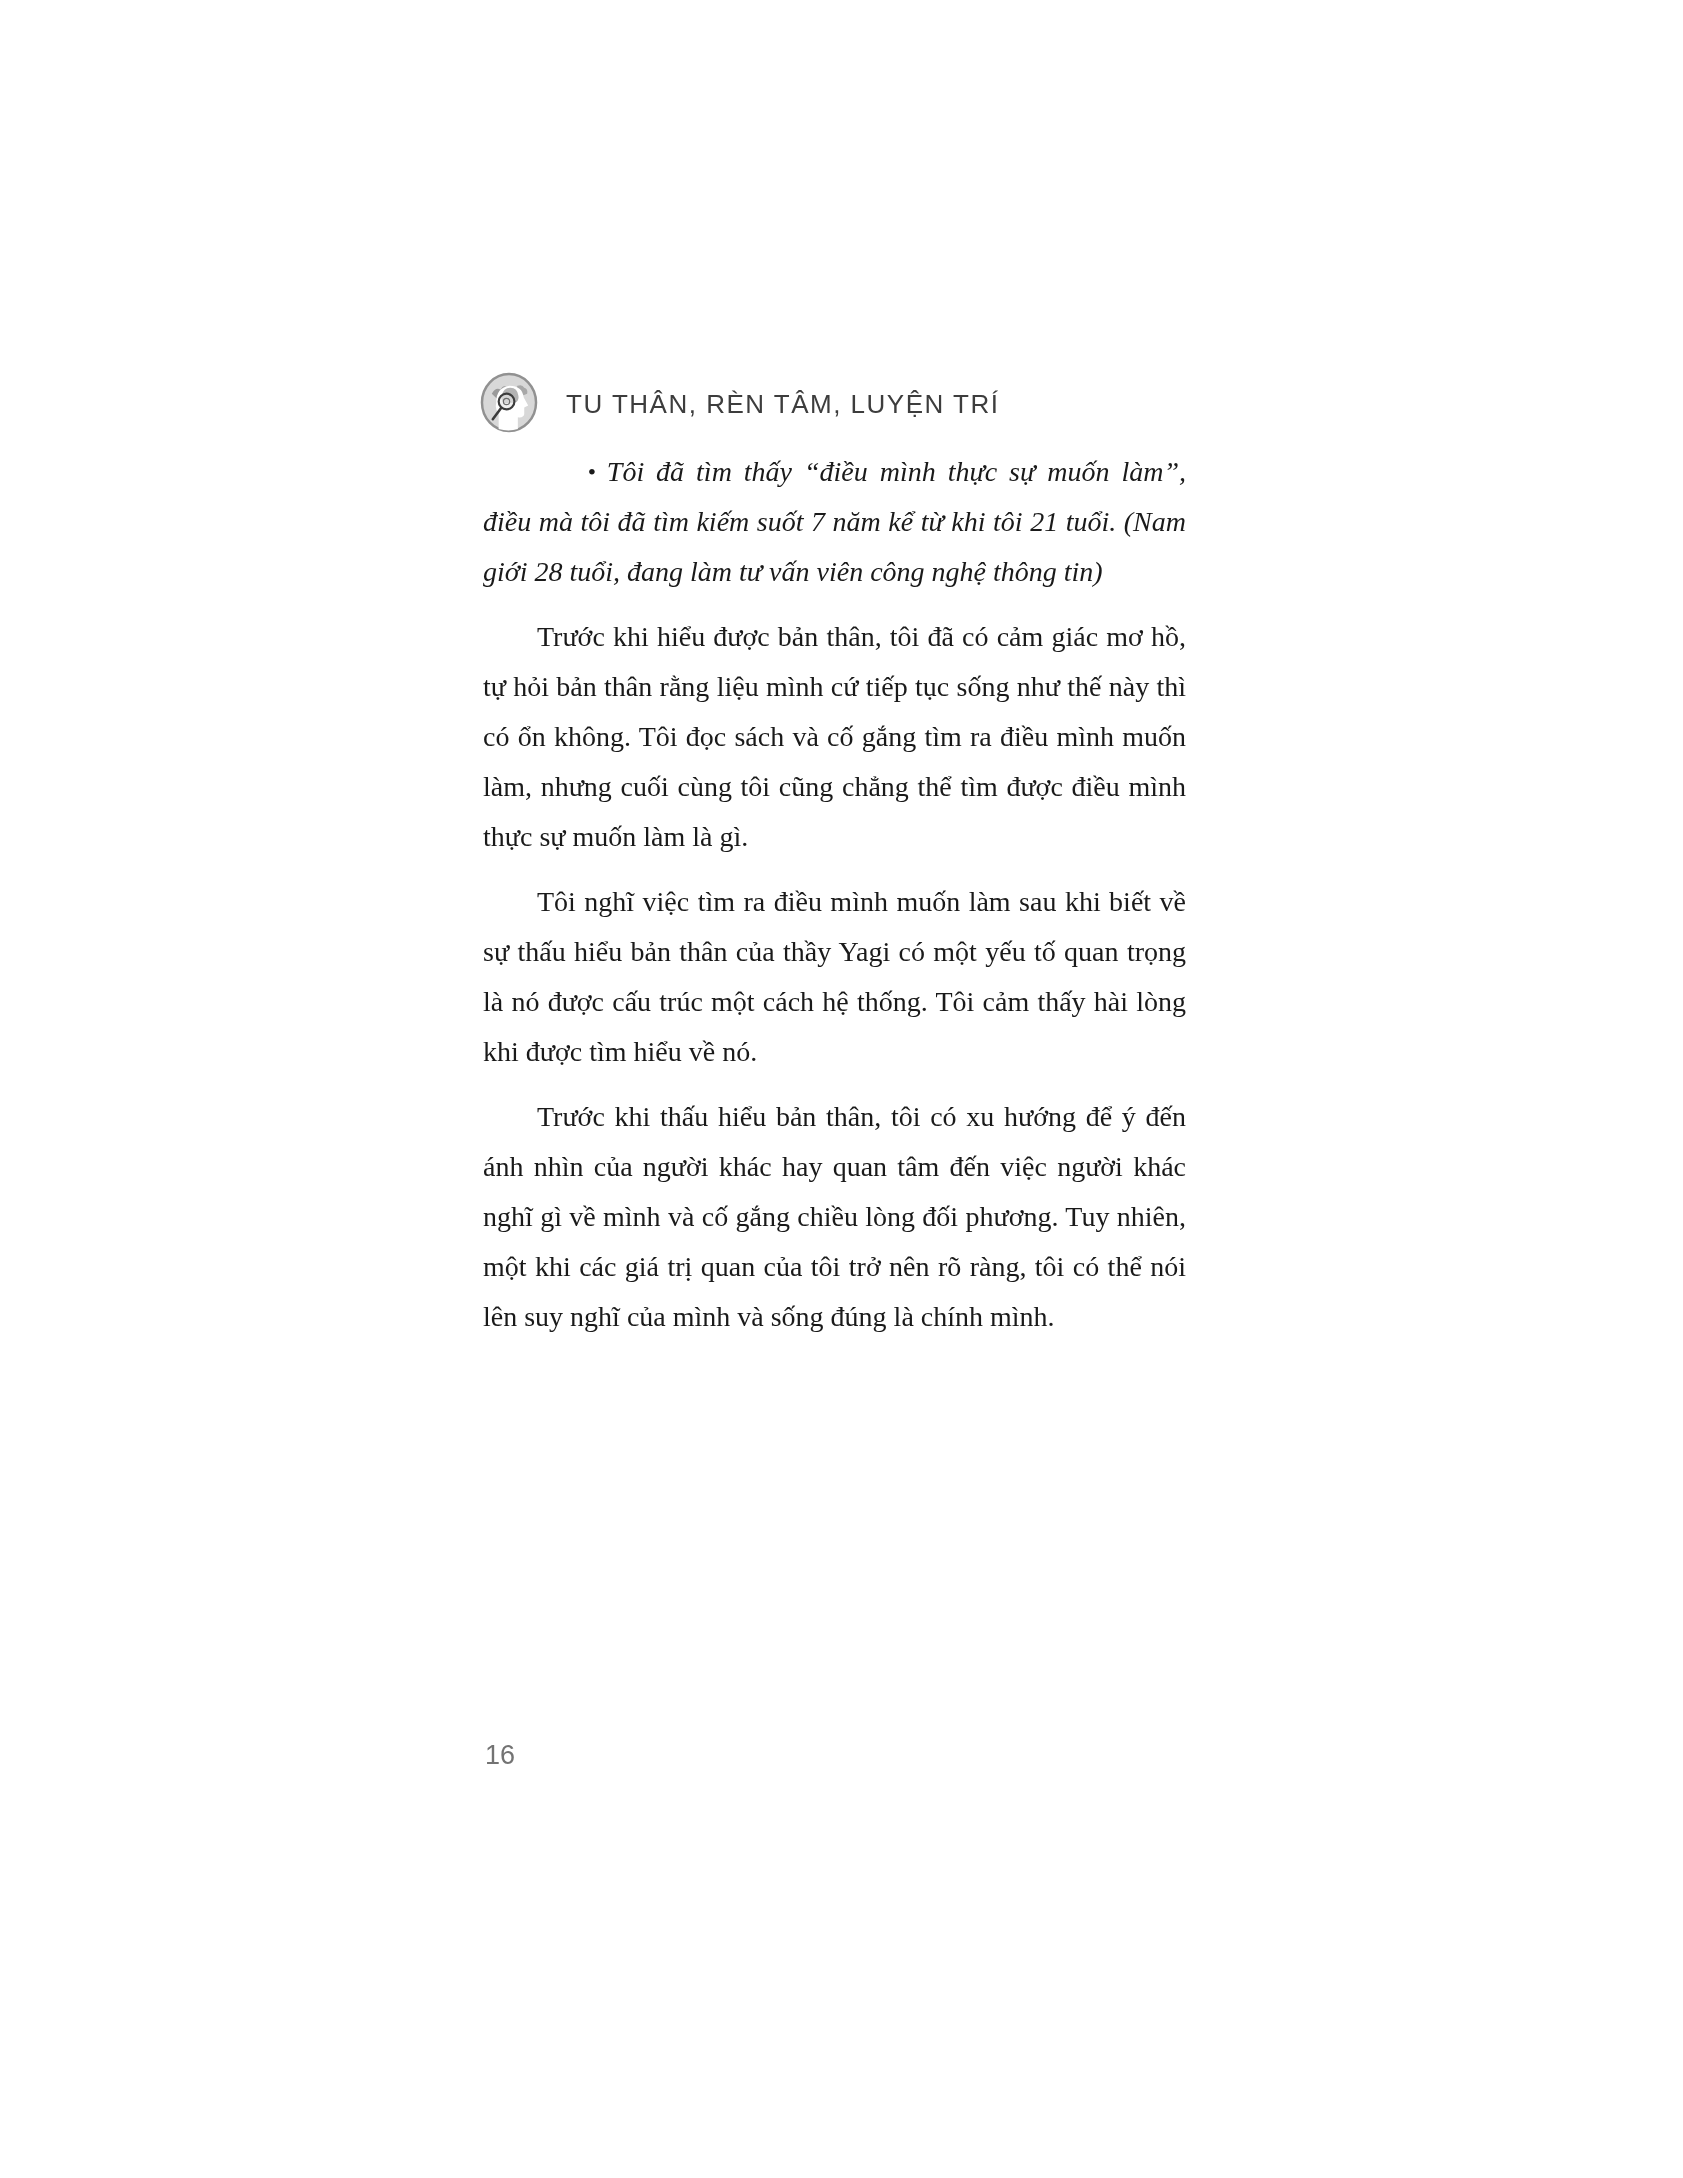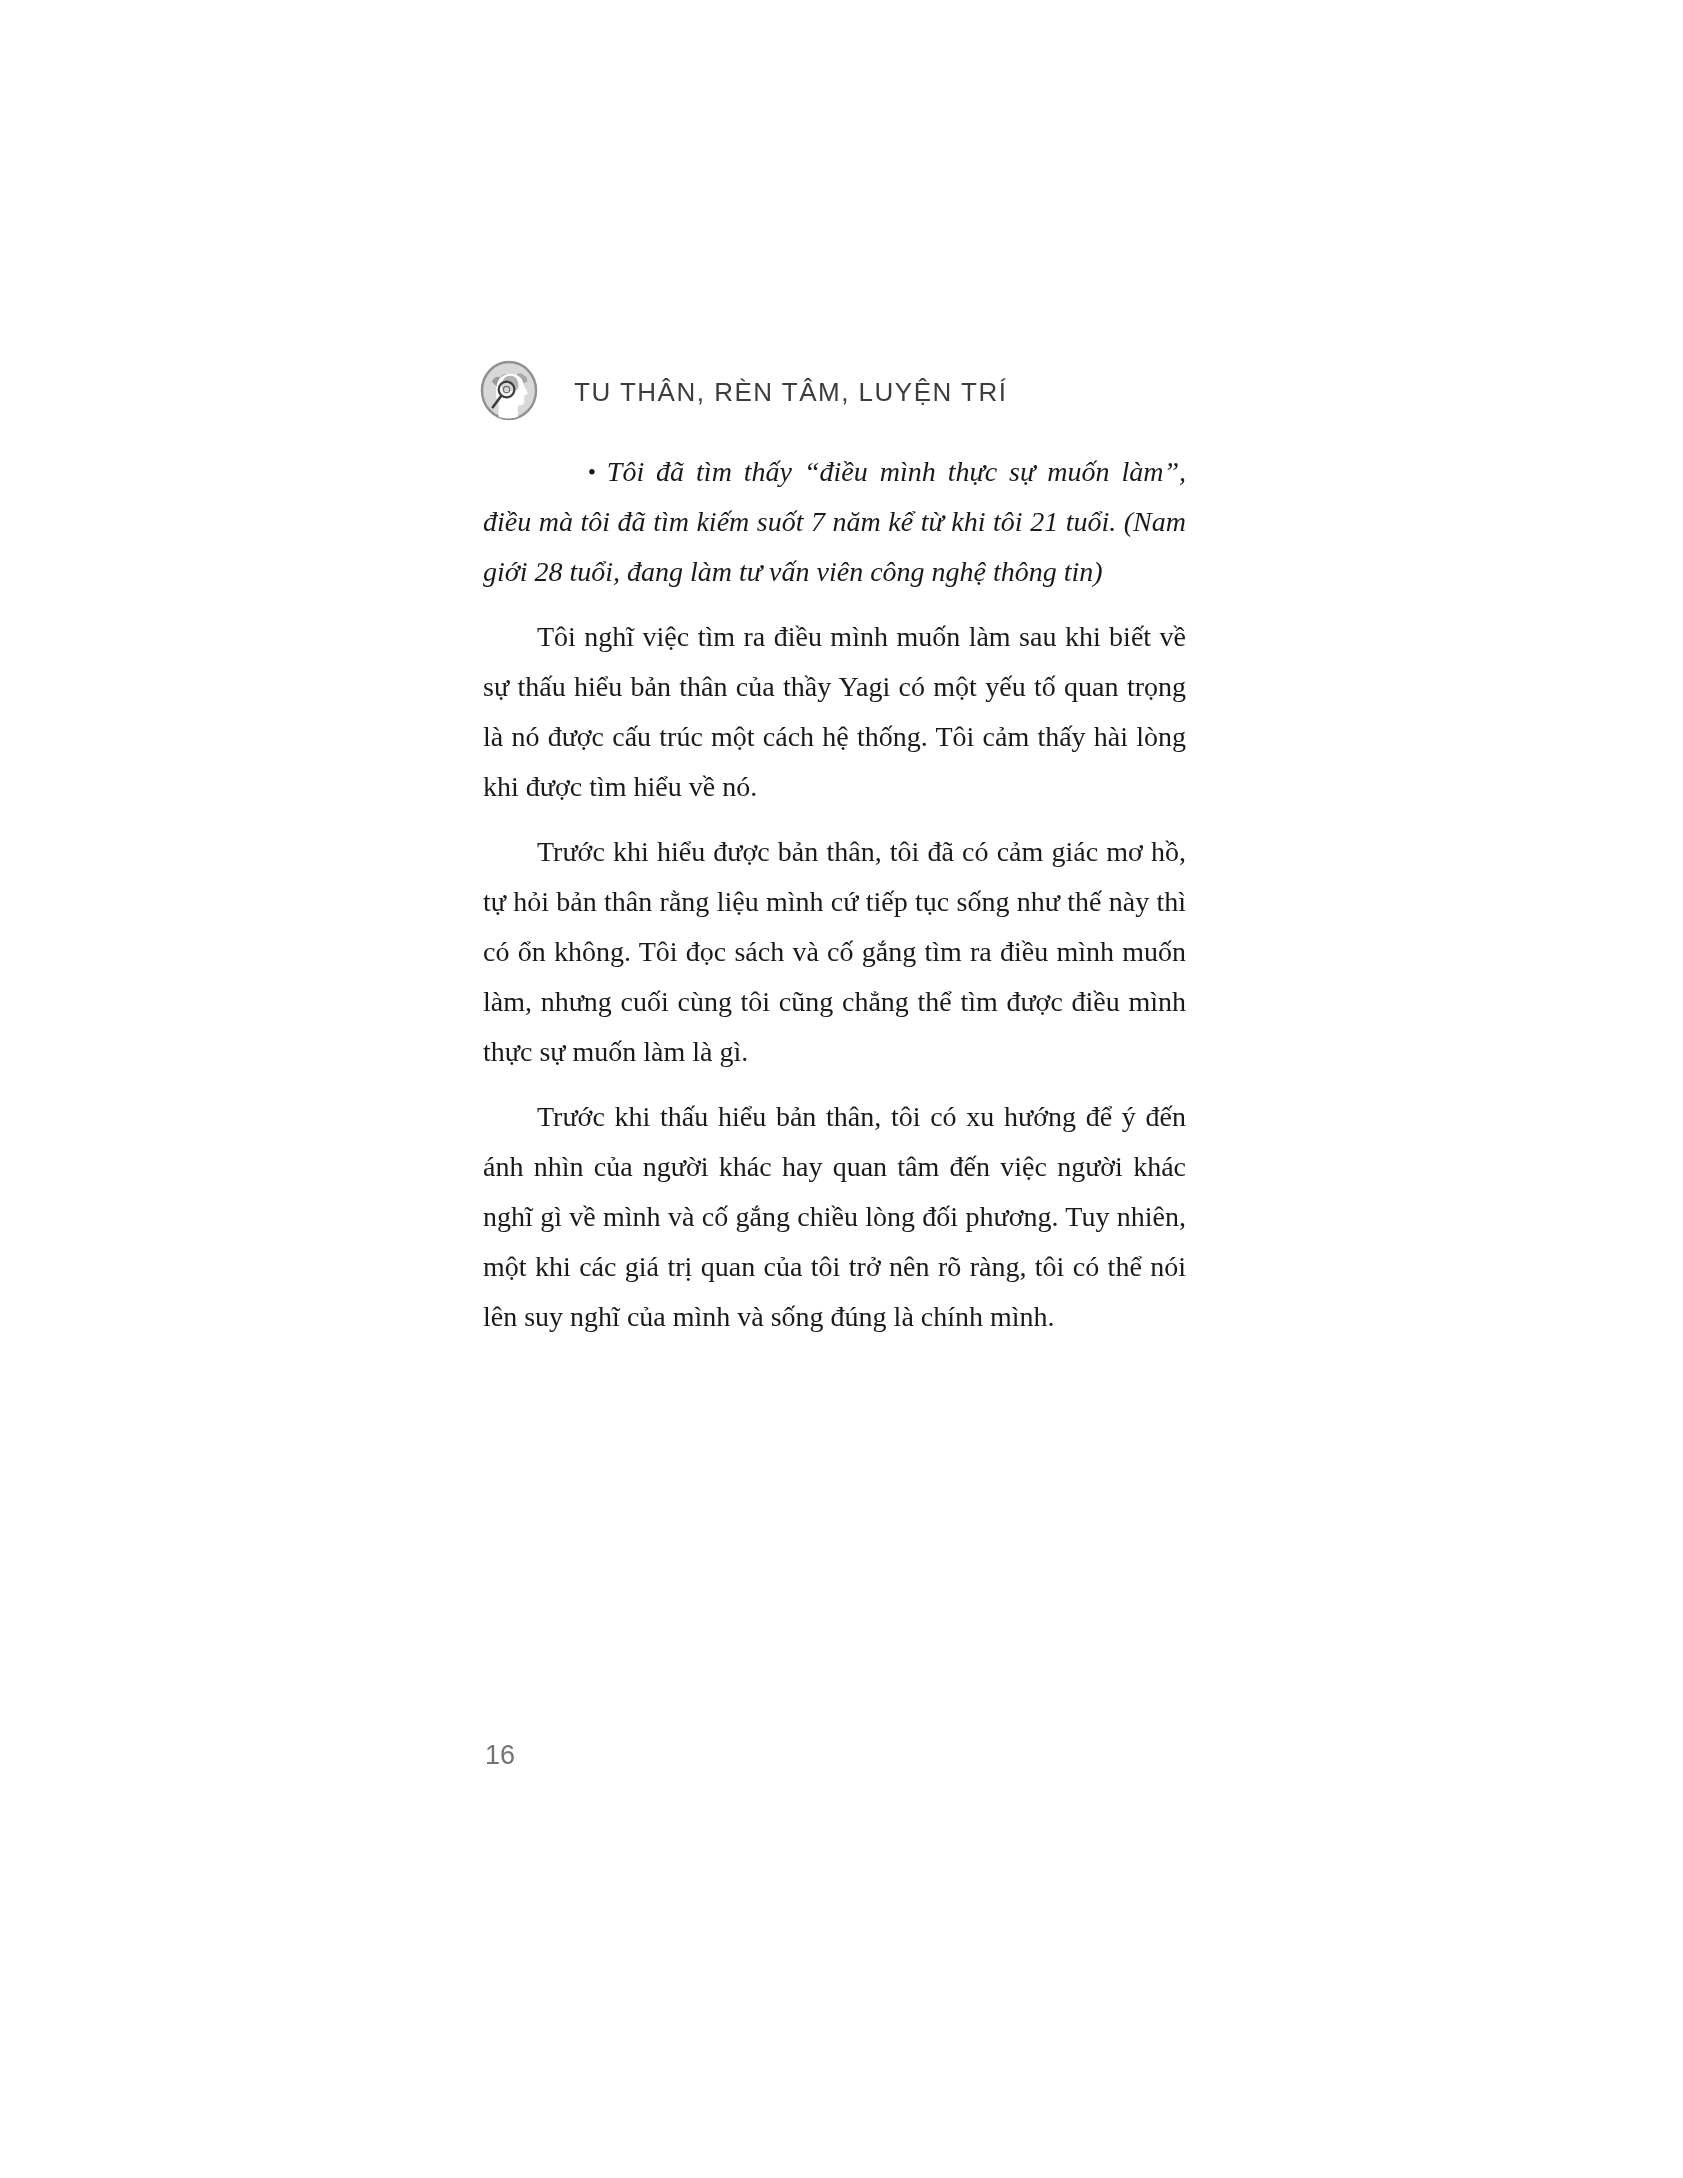--- a/index.html
+++ b/index.html
@@ -12,24 +12,24 @@
     width: 1683px;
     height: 2178px;
     background: #ffffff;
     overflow: hidden;
     font-family: "Liberation Serif", serif;
     color: #1a1a1a;
   }
   .header {
     position: absolute;
     left: 480px;
-    top: 360px;
+    top: 372px;
     display: flex;
     align-items: center;
-    gap: 36px;
+    gap: 28px;
   }
   .logo {
     width: 58px;
     height: 61px;
     flex: 0 0 auto;
   }
   .header-title {
     font-family: "Liberation Sans", sans-serif;
     font-size: 26px;
     letter-spacing: 1.5px;
@@ -86,21 +86,21 @@
 
       <circle cx="27" cy="30" r="8" fill="#e8e8e8" fill-opacity="0.65" stroke="#3c3c3c" stroke-width="2.2"></circle>
       <line x1="21.5" y1="36.5" x2="13" y2="48" stroke="#3c3c3c" stroke-width="2.6" stroke-linecap="round"></line>
       <circle cx="27" cy="30" r="3.2" fill="none" stroke="#6d6d6d" stroke-width="1.2"></circle>
     </svg>
     <div class="header-title">TU THÂN, RÈN TÂM, LUYỆN TRÍ</div>
   </div>
 
   <div class="content">
     <p class="quote"><span class="bullet">•</span><span>Tôi đã tìm thấy “điều mình thực sự muốn làm”, điều mà tôi đã tìm kiếm suốt 7 năm kể từ khi tôi 21 tuổi. (Nam giới 28 tuổi, đang làm tư vấn viên công nghệ thông tin)</span></p>
+    <p class="body">Trước khi hiểu được bản thân, tôi đã có cảm giác mơ hồ, tự hỏi bản thân rằng liệu mình cứ tiếp tục sống như thế này thì có ổn không. Tôi đọc sách và cố gắng tìm ra điều mình muốn làm, nhưng cuối cùng tôi cũng chẳng thể tìm được điều mình thực sự muốn làm là gì.</p>
     <p class="body">Tôi nghĩ việc tìm ra điều mình muốn làm sau khi biết về sự thấu hiểu bản thân của thầy Yagi có một yếu tố quan trọng là nó được cấu trúc một cách hệ thống. Tôi cảm thấy hài lòng khi được tìm hiểu về nó.</p>
-    <p class="body">Trước khi hiểu được bản thân, tôi đã có cảm giác mơ hồ, tự hỏi bản thân rằng liệu mình cứ tiếp tục sống như thế này thì có ổn không. Tôi đọc sách và cố gắng tìm ra điều mình muốn làm, nhưng cuối cùng tôi cũng chẳng thể tìm được điều mình thực sự muốn làm là gì.</p>
     <p class="body">Trước khi thấu hiểu bản thân, tôi có xu hướng để ý đến ánh nhìn của người khác hay quan tâm đến việc người khác nghĩ gì về mình và cố gắng chiều lòng đối phương. Tuy nhiên, một khi các giá trị quan của tôi trở nên rõ ràng, tôi có thể nói lên suy nghĩ của mình và sống đúng là chính mình.</p>
   </div>
 
   <div class="page-number">16</div>
 
 </div>
 
 
 </body></html>

